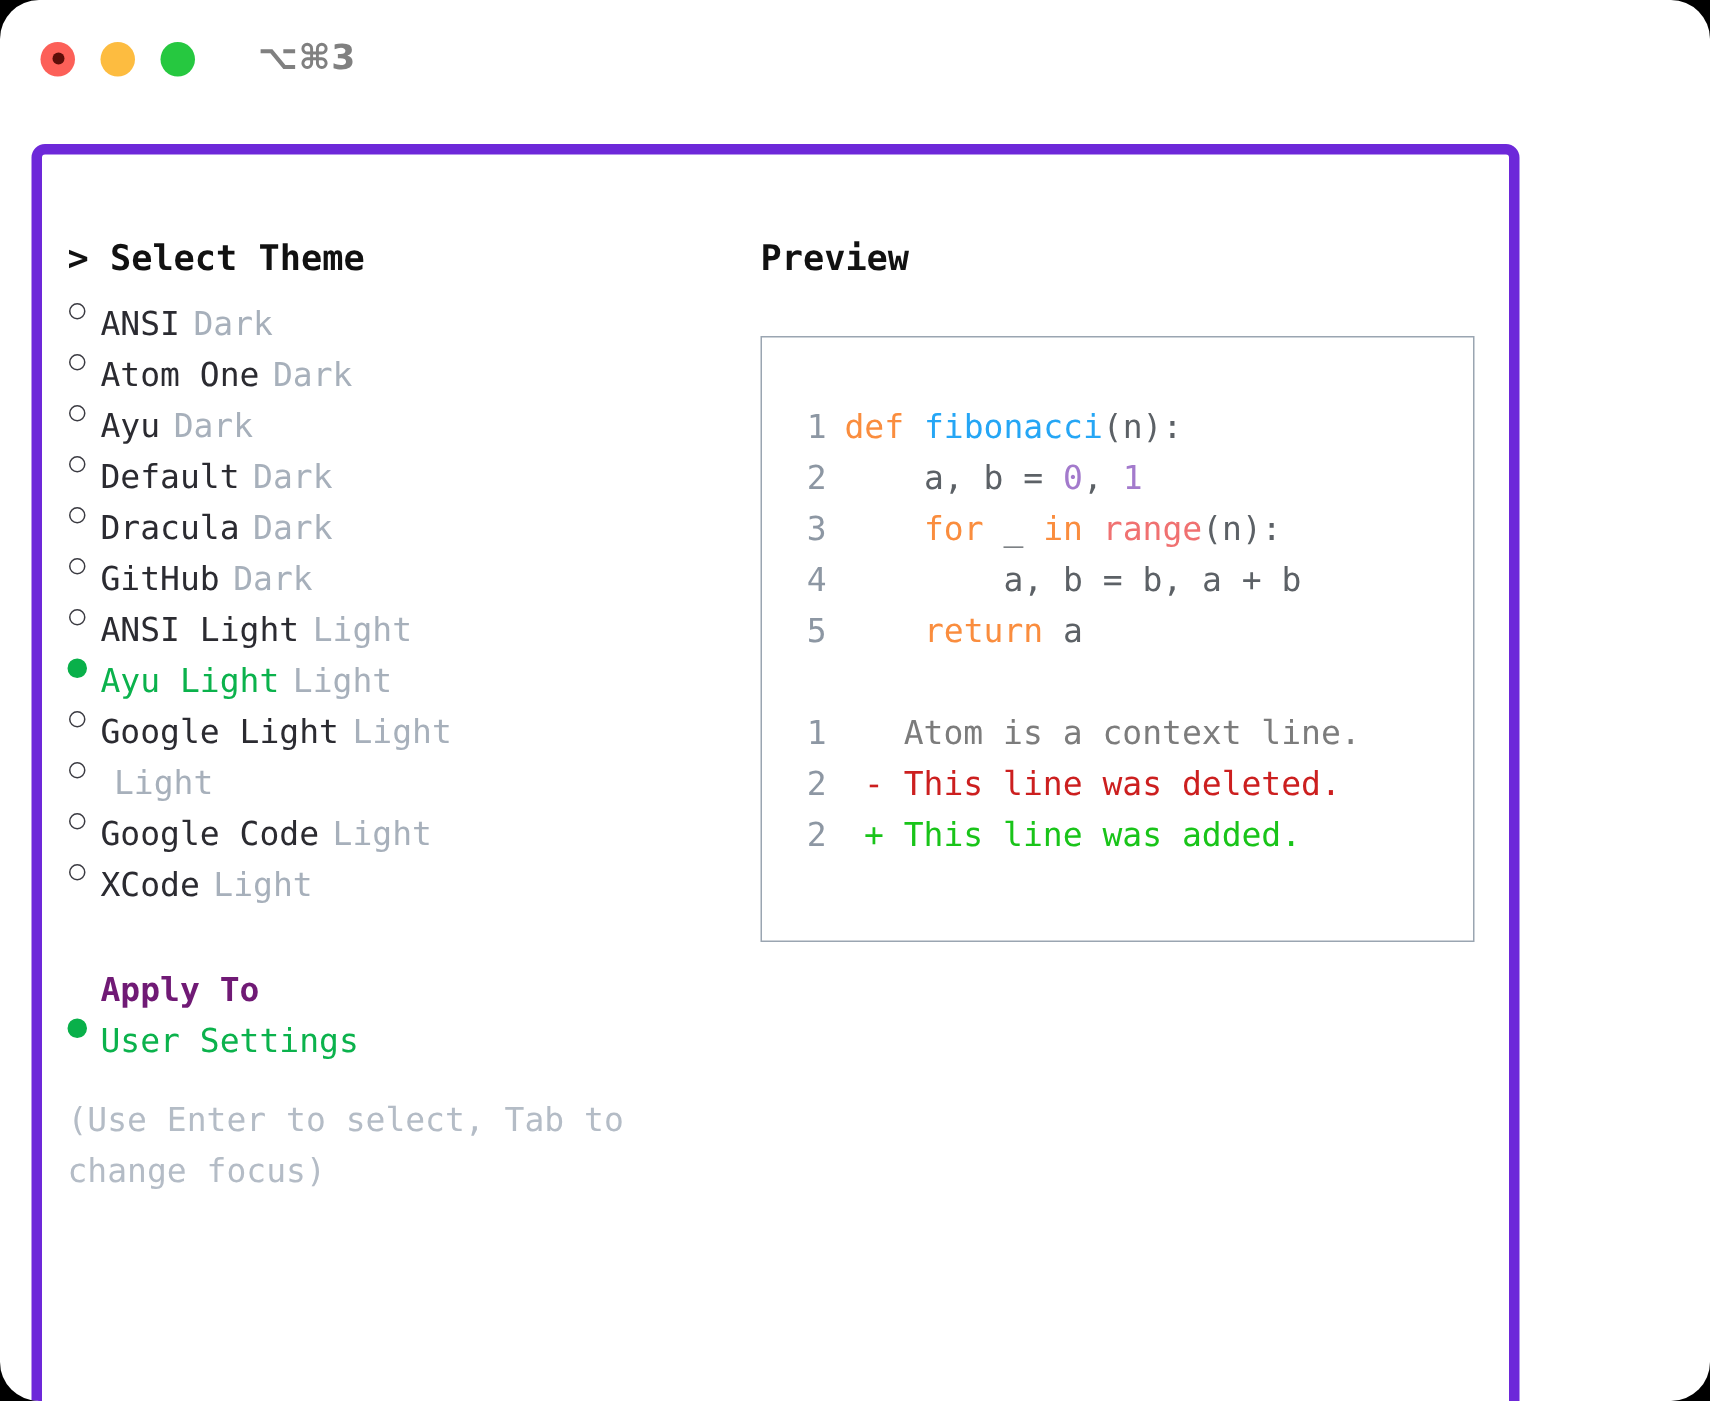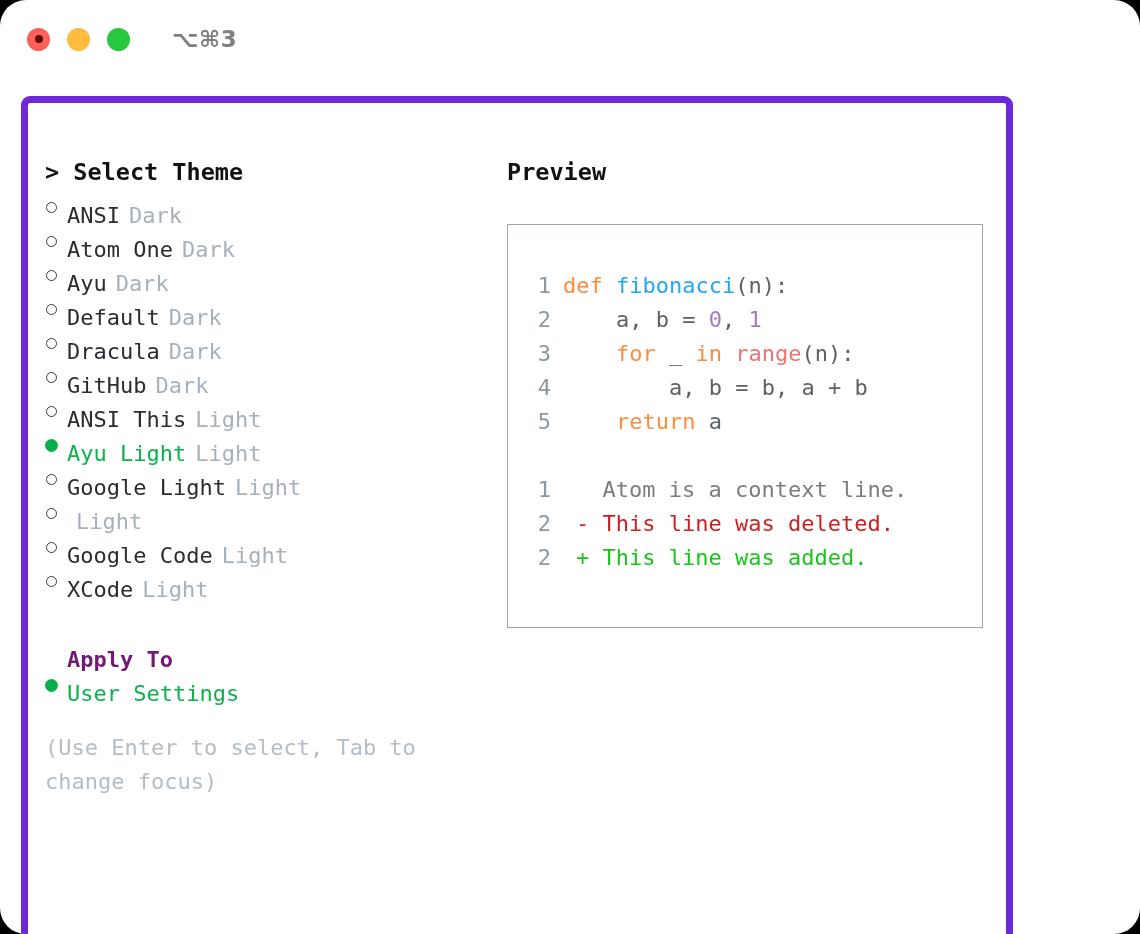--- a/index.html
+++ b/index.html
@@ -245,21 +245,21 @@
       <div class="left-col">
         <div class="heading">&gt; Select Theme</div>
 
         <div class="list" id="theme-list">
             <div class="row"><span class="bullet"></span><span class="label">ANSI</span><span class="tag">Dark</span></div>
             <div class="row"><span class="bullet"></span><span class="label">Atom One</span><span class="tag">Dark</span></div>
             <div class="row"><span class="bullet"></span><span class="label">Ayu</span><span class="tag">Dark</span></div>
             <div class="row"><span class="bullet"></span><span class="label">Default</span><span class="tag">Dark</span></div>
             <div class="row"><span class="bullet"></span><span class="label">Dracula</span><span class="tag">Dark</span></div>
             <div class="row"><span class="bullet"></span><span class="label">GitHub</span><span class="tag">Dark</span></div>
-            <div class="row"><span class="bullet"></span><span class="label">ANSI This</span><span class="tag">Light</span></div>
+            <div class="row"><span class="bullet"></span><span class="label">ANSI Light</span><span class="tag">Light</span></div>
             <div class="row selected"><span class="bullet"></span><span class="label">Ayu Light</span><span class="tag">Light</span></div>
             <div class="row"><span class="bullet"></span><span class="label">Google Light</span><span class="tag">Light</span></div>
             <div class="row"><span class="bullet"></span><span class="tag">Light</span></div>
             <div class="row"><span class="bullet"></span><span class="label">Google Code</span><span class="tag">Light</span></div>
             <div class="row"><span class="bullet"></span><span class="label">XCode</span><span class="tag">Light</span></div>
           </div>
 
         <div class="section-gap"></div>
 
         <div class="row nobullet">

